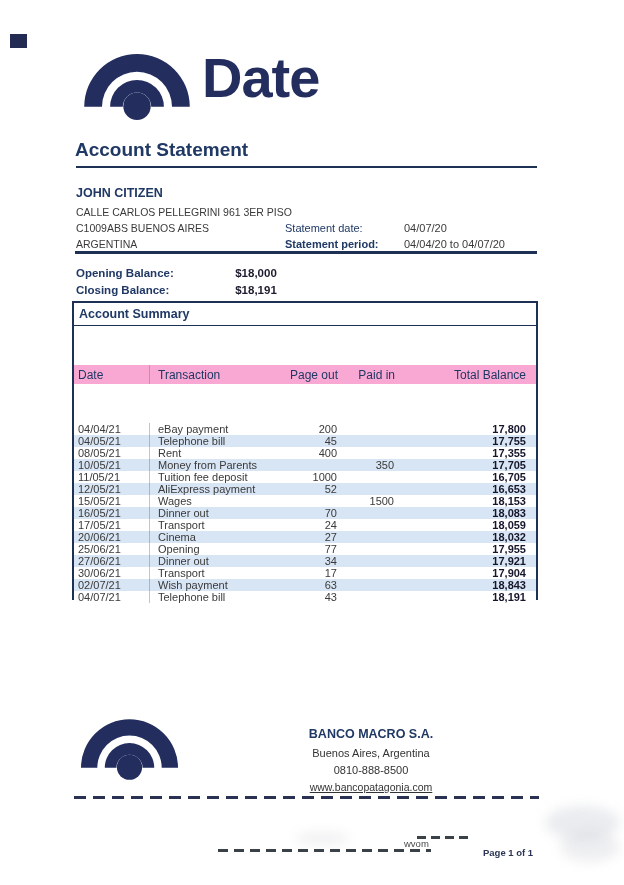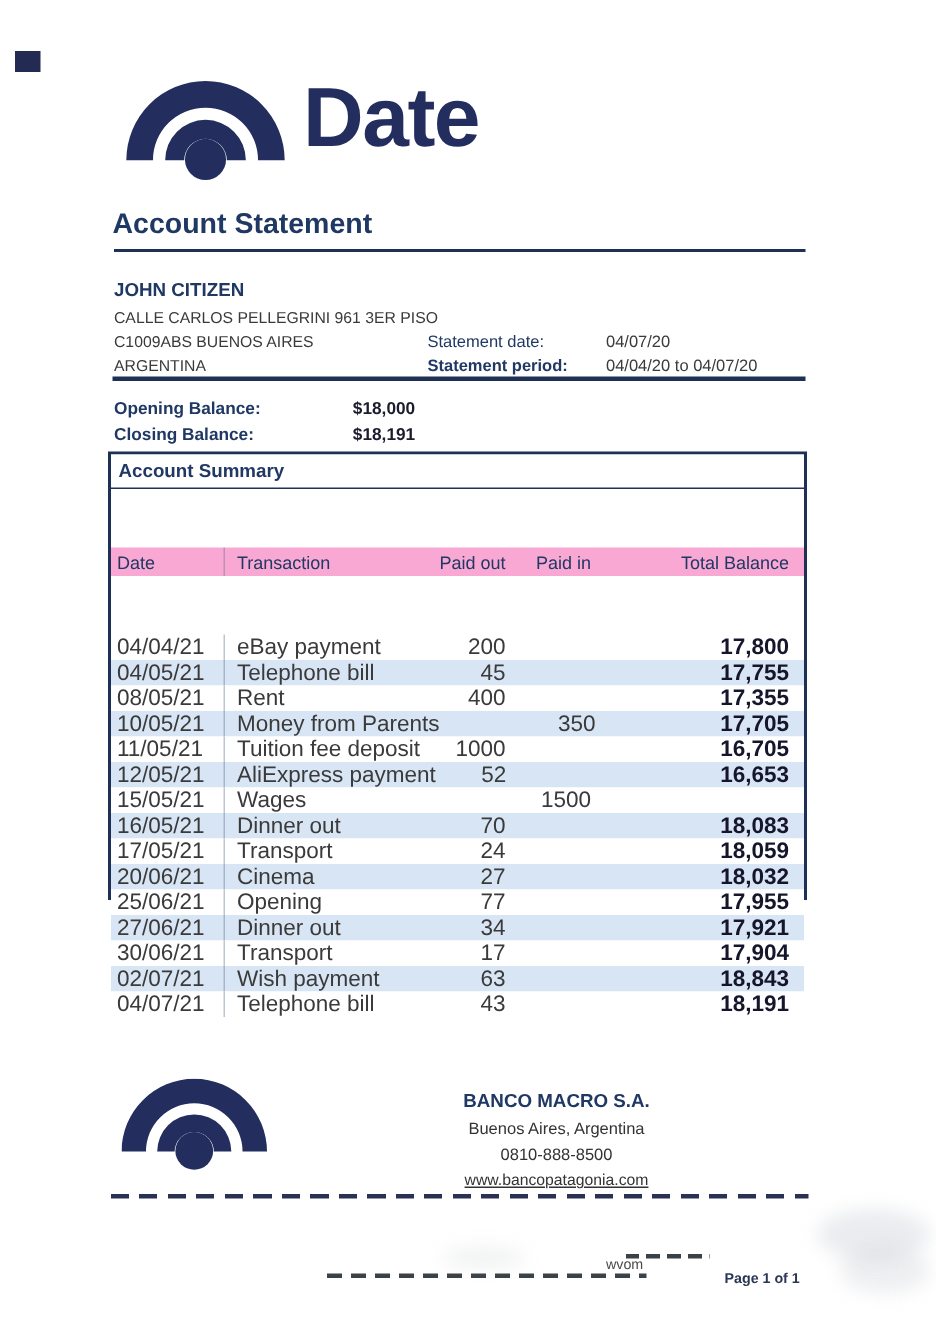--- a/index.html
+++ b/index.html
@@ -52,21 +52,21 @@
   .t-title {
     height:23px; flex:0 0 23px; border-bottom:1.5px solid #1f3055;
     font-size:12.5px; font-weight:bold; color:#1f3864;
     display:flex; align-items:center; padding-left:5px; background:#fff;
   }
   .t-head {
     height:19px; flex:0 0 19px; background:#f9a8d4;
     display:flex; align-items:center; font-size:12px; font-weight:normal; color:#1f3864;
   }
   .t-body { flex:1; display:flex; flex-direction:column; }
-  .trow { flex:1; display:flex; align-items:flex-end; font-size:15px; background:#ffffff; }
+  .trow { flex:1; display:flex; align-items:flex-end; font-size:11px; background:#ffffff; }
   .trow.alt { background:#d8e5f4; }
   .cell { white-space:nowrap; display:flex; align-items:center; height:100%; }
   .c-date  { flex:0 0 76px; padding-left:4px; border-right:1px solid rgba(90,110,145,0.40); }
   .c-tx    { flex:0 0 140px; padding-left:8px; }
   .c-out   { flex:0 0 50px; justify-content:flex-end; padding-right:3px; }
   .c-in    { flex:0 0 58px; justify-content:flex-end; padding-right:4px; }
   .c-bal   { flex:1; justify-content:flex-end; padding-right:10px; }
   .t-head .c-date { padding-left:4px; }
   .trow .c-bal { font-weight:bold; color:#15162b; }
 
@@ -134,21 +134,21 @@
   <div class="bal-row bal-close">
     <span class="bal-label">Closing Balance:</span>
     <span class="bal-value">$18,191</span>
   </div>
 
   <div class="stmt-table">
     <div class="t-title">Account Summary</div>
     <div class="t-head">
       <div class="cell c-date">Date</div>
       <div class="cell c-tx">Transaction</div>
-      <div class="cell c-out">Paid out</div>
+      <div class="cell c-out">Page out</div>
       <div class="cell c-in">Paid in</div>
       <div class="cell c-bal">Total Balance</div>
     </div>
     <div class="t-body">
         <div class="trow">
           <div class="cell c-date">04/04/21</div>
           <div class="cell c-tx">eBay payment</div>
           <div class="cell c-out">200</div>
           <div class="cell c-in"></div>
           <div class="cell c-bal">17,800</div>
@@ -186,20 +186,21 @@
           <div class="cell c-tx">AliExpress payment</div>
           <div class="cell c-out">52</div>
           <div class="cell c-in"></div>
           <div class="cell c-bal">16,653</div>
         </div>
         <div class="trow">
           <div class="cell c-date">15/05/21</div>
           <div class="cell c-tx">Wages</div>
           <div class="cell c-out"></div>
           <div class="cell c-in">1500</div>
+          <div class="cell c-bal">18,153</div>
         </div>
         <div class="trow alt">
           <div class="cell c-date">16/05/21</div>
           <div class="cell c-tx">Dinner out</div>
           <div class="cell c-out">70</div>
           <div class="cell c-in"></div>
           <div class="cell c-bal">18,083</div>
         </div>
         <div class="trow">
           <div class="cell c-date">17/05/21</div>

